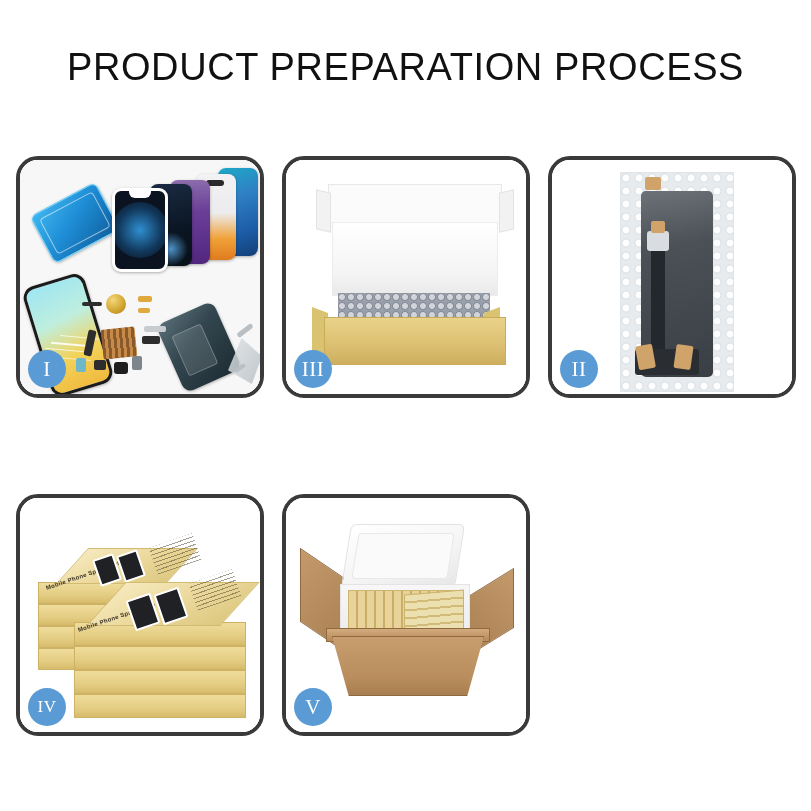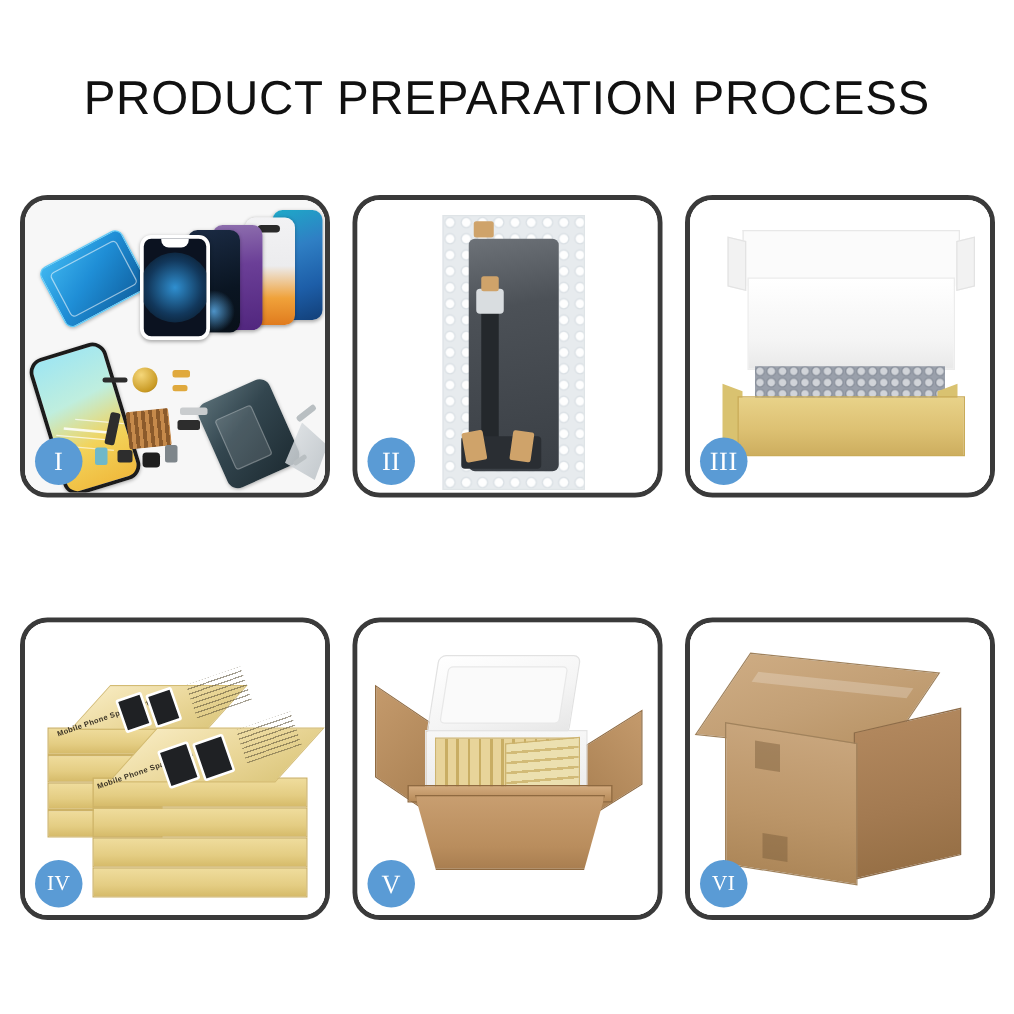--- a/index.html
+++ b/index.html
@@ -22,21 +22,21 @@
 
   
   .header {
     position: absolute;
     left: 0;
     top: 0;
     width: 811px;
     text-align: center;
   }
   .title {
-    margin: 12px;
+    margin: 0;
     padding-top: 46px;
     font-family: "Liberation Sans", sans-serif;
     font-size: 38px;
     font-weight: 400;
     letter-spacing: 0.6px;
     color: #111111;
     line-height: 42px;
     white-space: nowrap;
   }
   .subtitle {
@@ -511,52 +511,52 @@
           <div class="prt p10"></div>
           <div class="prt p11"></div>
           <div class="prt p12"></div>
         </div>
       </div>
       <div class="badge">I</div>
     </div>
 
     <div class="card">
       <div class="card-inner">
+        <div class="scene3">
+          <div class="b3-lid"></div>
+          <div class="b3-foam"></div>
+          <div class="b3-bubble"></div>
+          <div class="b3-left-flap"></div>
+          <div class="b3-right-flap"></div>
+          <div class="b3-front"></div>
+        </div>
+      </div>
+      <div class="badge">III</div>
+    </div>
+
+    <div class="card">
+      <div class="card-inner">
         <div class="scene2">
           <div class="bubble-bag">
             <div class="lcd-panel"></div>
             <div class="lcd-flex"></div>
             <div class="lcd-conn"></div>
             <div class="lcd-foot"></div>
             <div class="tape tape-a"></div>
             <div class="tape tape-b"></div>
             <div class="tape tape-c"></div>
             <div class="tape tape-d"></div>
           </div>
         </div>
       </div>
       <div class="badge">II</div>
     </div>
 
     <div class="card">
       <div class="card-inner">
-        <div class="scene3">
-          <div class="b3-lid"></div>
-          <div class="b3-foam"></div>
-          <div class="b3-bubble"></div>
-          <div class="b3-left-flap"></div>
-          <div class="b3-right-flap"></div>
-          <div class="b3-front"></div>
-        </div>
-      </div>
-      <div class="badge">III</div>
-    </div>
-
-    <div class="card">
-      <div class="card-inner">
         <div class="scene4">
           <div class="stack">
 
             <div class="gbox" style="left:4px; top:52px; width:90px; height:20px;"></div>
             <div class="gbox" style="left:4px; top:74px; width:90px; height:20px;"></div>
             <div class="gbox" style="left:4px; top:96px; width:90px; height:20px;"></div>
             <div class="gbox" style="left:4px; top:118px; width:90px; height:20px;"></div>
 
             <div class="gtop" style="left:38px; top:18px; width:108px; height:34px;"></div>
             <div class="glabel" style="left:10px; top:42px;">Mobile Phone Spare Parts</div>
@@ -589,28 +589,15 @@
           <div class="c5-foambox"></div>
           <div class="c5-inner"></div>
           <div class="c5-inner2"></div>
           <div class="c5-rim"></div>
           <div class="c5-body"></div>
         </div>
       </div>
       <div class="badge">V</div>
     </div>
 
-    <div class="card">
-      <div class="card-inner">
-        <div class="scene6">
-          <div class="c6-top"></div>
-          <div class="c6-seam"></div>
-          <div class="c6-side"></div>
-          <div class="c6-front"></div>
-          <div class="c6-tape1"></div>
-          <div class="c6-tape2"></div>
-        </div>
-      </div>
-      <div class="badge wide">VI</div>
-    </div>
 
   </div>
 </div>
 
 </body></html>

